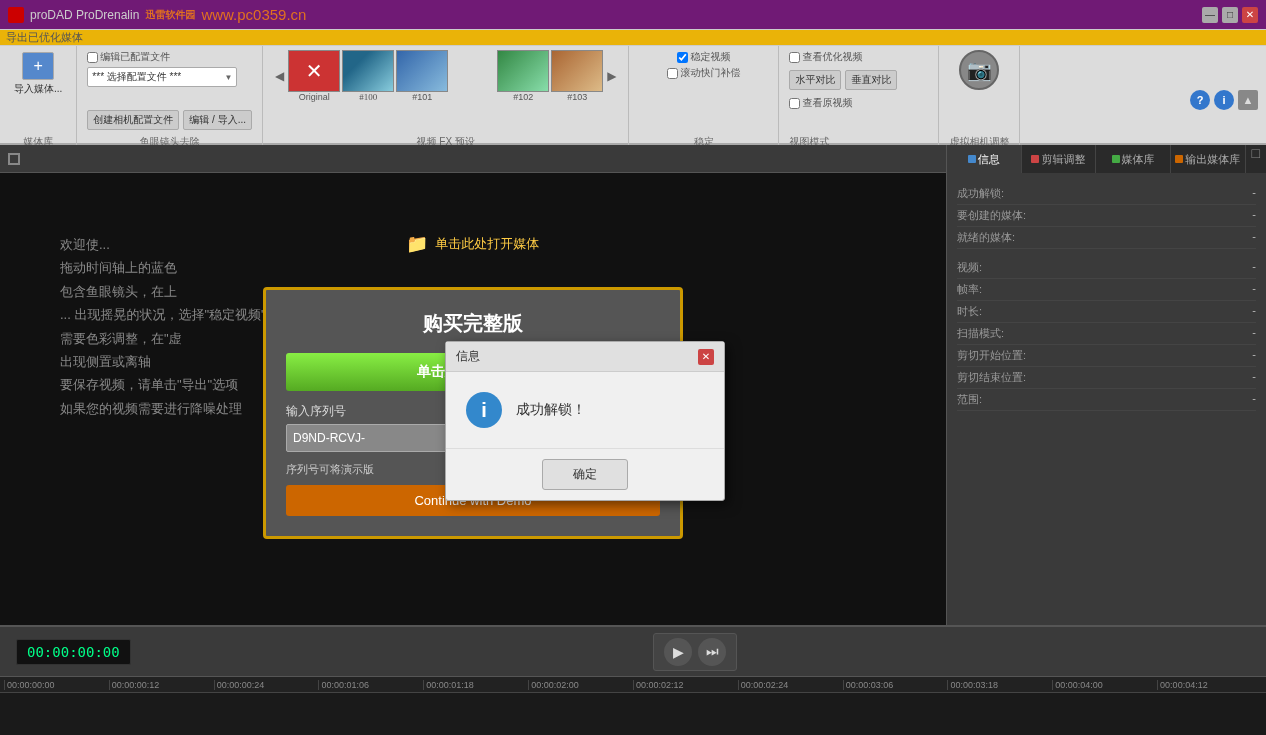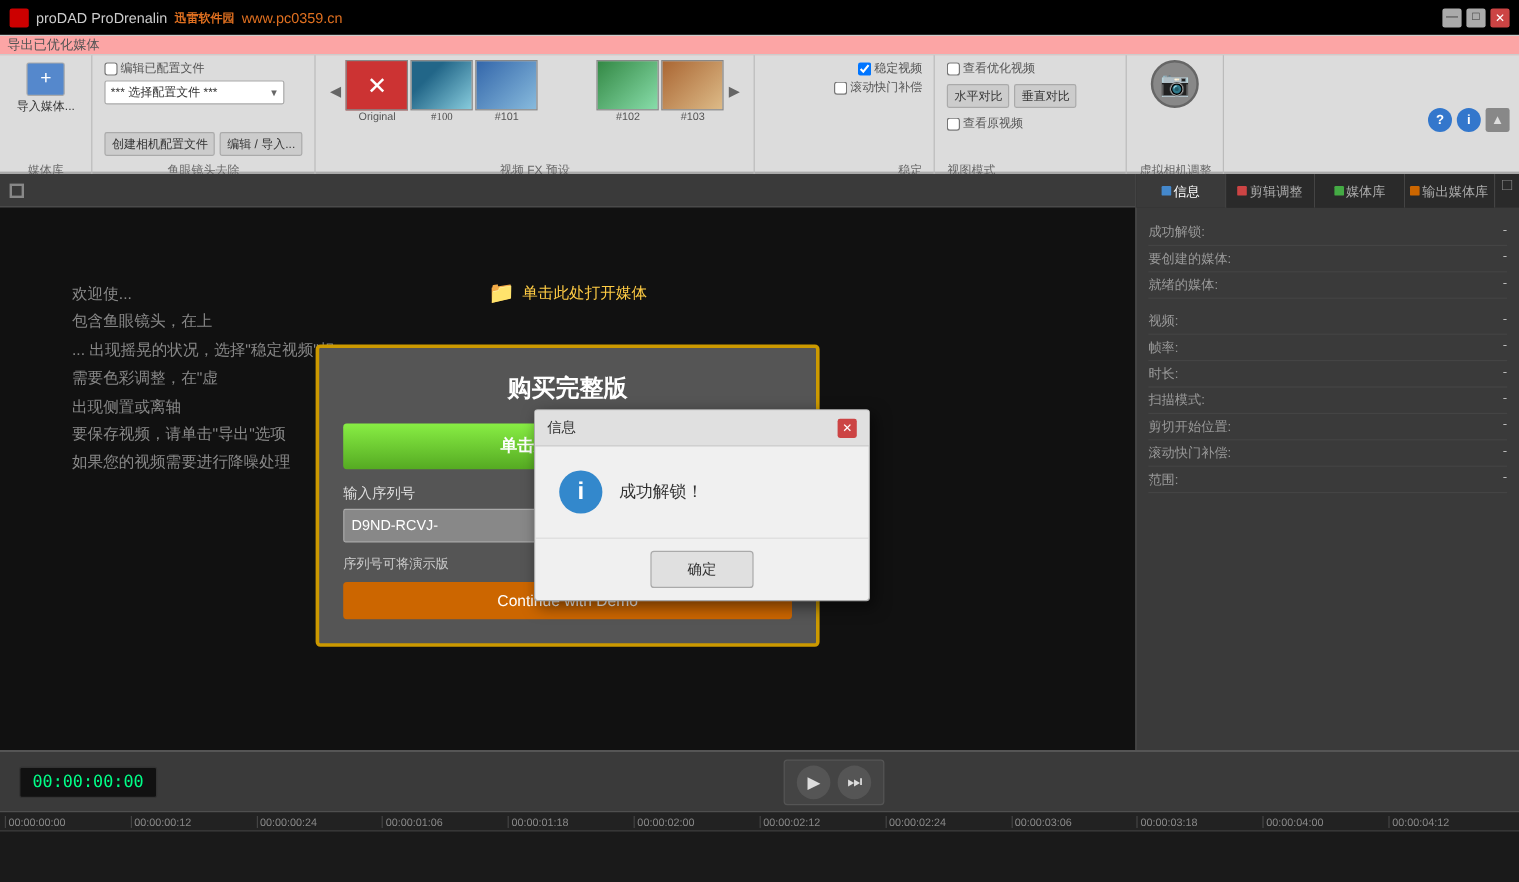--- a/index.html
+++ b/index.html
@@ -1,19 +1,19 @@
 <!DOCTYPE html>
 <html><head>
   <meta charset="utf-8">
   <style>
     * { margin: 0; padding: 0; box-sizing: border-box; }
     body { width: 1266px; height: 735px; background: #3c3c3c; font-family: 'Microsoft YaHei', Arial, sans-serif; font-size: 12px; color: #ccc; overflow: hidden; position: relative; }
 
     
-    #titlebar { height: 30px; background: #000000; display: flex; align-items: center; justify-content: space-between; padding: 0 8px; border-bottom: 1px solid #ccc; }
+    #titlebar { height: 30px; background: #701a75; display: flex; align-items: center; justify-content: space-between; padding: 0 8px; border-bottom: 1px solid #ccc; }
     #titlebar-left { display: flex; align-items: center; gap: 6px; }
     #titlebar-logo { width: 16px; height: 16px; background: #cc0000; border-radius: 2px; }
     #titlebar-controls { display: flex; gap: 4px; }
     .titlebar-btn { width: 16px; height: 16px; background: #aaa; border-radius: 2px; display: flex; align-items: center; justify-content: center; font-size: 10px; color: #333; cursor: pointer; }
 
     
     #main-layout { display: flex; height: 480px; margin-top: 0; }
 
     
     #video-area { flex: 1; background: #1a1a1a; position: relative; overflow: hidden; }
@@ -69,21 +69,21 @@
     #timecode { background: #111; color: #00ff88; font-family: monospace; font-size: 14px; padding: 4px 10px; border-radius: 2px; border: 1px solid #333; }
     #transport-controls { display: flex; gap: 6px; align-items: center; background: #444; padding: 4px 10px; border-radius: 3px; border: 1px solid #555; }
     .transport-btn { width: 28px; height: 28px; background: #555; border-radius: 50%; display: flex; align-items: center; justify-content: center; cursor: pointer; font-size: 14px; color: #ddd; }
     #timeline-ruler { height: 16px; background: #222; border-bottom: 1px solid #444; display: flex; align-items: center; padding: 0 4px; overflow: hidden; }
     #ruler-bar { display: flex; width: 100%; gap: 0; }
     .ruler-mark { color: #888; font-size: 9px; flex: 1; text-align: left; border-left: 1px solid #444; padding-left: 2px; }
     #timeline-tracks { height: 64px; background: #1a1a1a; position: relative; }
 
     
     #full-toolbar { height: 115px; background: #dcdcdc; display: flex; flex-direction: column; border-bottom: 2px solid #aaa; }
-    #toolbar-nav { height: 24px; background: #fca5a5; display: flex; align-items: center; padding: 0 6px; gap: 4px; font-size: 11px; color: #555; border-bottom: 1px solid #ccc; }
+    #toolbar-nav { height: 24px; background: #eab308; display: flex; align-items: center; padding: 0 6px; gap: 4px; font-size: 11px; color: #555; border-bottom: 1px solid #ccc; }
     #toolbar-nav span { color: #0066aa; cursor: pointer; }
     #toolbar-actions { flex: 1; display: flex; align-items: center; gap: 0; }
 
     
     .tb-section { display: flex; flex-direction: column; align-items: center; justify-content: center; padding: 4px 10px; border-right: 1px solid #bbb; height: 100%; }
     .tb-section-title { font-size: 10px; color: #666; margin-top: auto; padding-top: 2px; }
     .tb-btn-lg { display: flex; flex-direction: column; align-items: center; gap: 2px; cursor: pointer; padding: 2px 4px; }
     .tb-btn-lg .icon-box { width: 32px; height: 28px; border: 1px solid #aaa; background: #ccc; border-radius: 2px; display: flex; align-items: center; justify-content: center; font-size: 16px; }
     .tb-btn-sm { font-size: 10px; background: #ccc; border: 1px solid #aaa; border-radius: 2px; padding: 2px 5px; cursor: pointer; color: #333; }
     .tb-combo { height: 20px; background: white; border: 1px solid #aaa; border-radius: 2px; padding: 0 4px; font-size: 10px; color: #333; display: flex; align-items: center; justify-content: space-between; gap: 20px; cursor: pointer; }
@@ -104,21 +104,21 @@
     .thumb-blue { background: linear-gradient(135deg, #3366aa, #88bbdd); }
   </style>
 </head>
 <body>
 
 <div id="titlebar">
   <div id="titlebar-left">
     <div id="titlebar-logo"></div>
     <span>proDAD ProDrenalin</span>
     <span style="color:#e07020;font-size:10px;font-weight:bold;">迅雷软件园</span>
-    <span style="color:#e07020;font-size:12px;">www.pc0359.cn</span>
+    <span style="color:#e07020;font-size:15px;">www.pc0359.cn</span>
   </div>
   <div id="titlebar-controls">
     <div class="titlebar-btn">—</div>
     <div class="titlebar-btn">□</div>
     <div class="titlebar-btn" style="background:#cc4444;color:white;">✕</div>
   </div>
 </div>
 
 <div id="full-toolbar">
 
@@ -173,21 +173,21 @@
         </div>
         <div style="display:flex;flex-direction:column;align-items:center;">
           <div class="fx-thumb" style="background:linear-gradient(135deg,#aa6633,#ddbb88);"></div>
           <div class="fx-thumb-label">#103</div>
         </div>
         <span class="fx-nav">▶</span>
       </div>
       <div class="tb-section-title">视频 FX 预设</div>
     </div>
 
-    <div class="tb-section" style="min-width:150px;align-items:flex-end;gap:2px;">
+    <div class="tb-section" style="min-width:150px;align-items:center;gap:2px;">
       <div class="tb-check">
         <input type="checkbox" checked="" style="">
         <span>稳定视频</span>
       </div>
       <div class="tb-check">
         <input type="checkbox" style="">
         <span>滚动快门补偿</span>
       </div>
       <div class="tb-section-title">稳定</div>
     </div>
@@ -233,20 +233,21 @@
       <div id="video-bg"></div>
 
 
       <div id="open-media-btn">
         <span id="folder-icon">📁</span>
         <span>单击此处打开媒体</span>
       </div>
 
       <div id="video-text-overlay">
         <div>欢迎使...</div>
+        <div>拖动时间轴上的蓝色</div>
         <div></div>
         <div>包含鱼眼镜头，在上</div>
         <div>... 出现摇晃的状况，选择"稳定视频"相</div>
         <div>需要色彩调整，在"虚</div>
         <div>出现侧置或离轴</div>
         <div></div>
         <div>要保存视频，请单击"导出"选项</div>
         <div>如果您的视频需要进行降噪处理</div>
       </div>
 
@@ -330,21 +331,21 @@
       </div>
       <div class="info-row">
         <span class="info-label">扫描模式:</span>
         <span class="info-value">-</span>
       </div>
       <div class="info-row">
         <span class="info-label">剪切开始位置:</span>
         <span class="info-value">-</span>
       </div>
       <div class="info-row">
-        <span class="info-label">滚动快门补偿:</span>
+        <span class="info-label">剪切结束位置:</span>
         <span class="info-value">-</span>
       </div>
       <div class="info-row">
         <span class="info-label">范围:</span>
         <span class="info-value">-</span>
       </div>
     </div>
   </div>
 </div>
 

